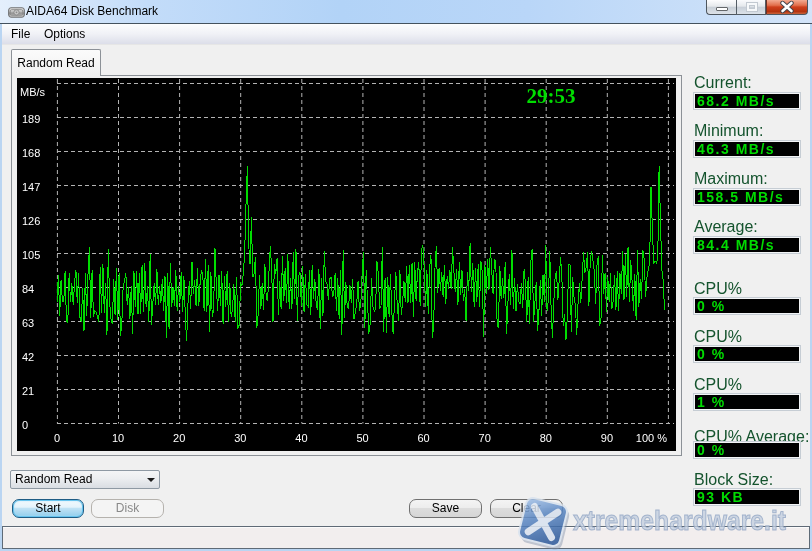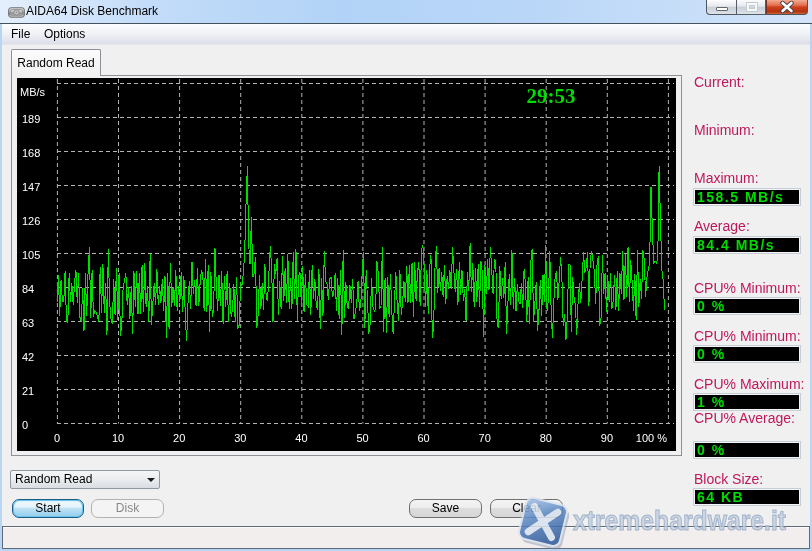--- a/index.html
+++ b/index.html
@@ -23,21 +23,21 @@
   background:linear-gradient(#fcfdfe 0%,#f0f1f6 50%,#dcdee9 100%);border-bottom:1px solid #e6e6e6}
 .menubar span{color:#000}
 .client{position:absolute;left:0;top:46px;width:812px;height:505px;background:#f0f0f0}
 
 .tab{position:absolute;left:11px;top:3px;width:90px;height:27px;background:#f4f4f4;
   border:1px solid #8c9197;border-bottom:none;border-radius:2px 2px 0 0;text-align:center;
   line-height:26px;z-index:2;background:linear-gradient(#fbfbfb,#f0f0f0)}
 .tabpage{position:absolute;left:11px;top:29px;width:671px;height:381px;border:1px solid #8c9197;background:#f0f0f0;z-index:1}
 .chartwrap{position:absolute;left:17px;top:32px;width:659px;height:373px;background:#000;z-index:3}
 
-.rp-label{position:absolute;left:694px;color:#be185d;font-size:14px}
+.rp-label{position:absolute;left:694px;color:#14532d;font-size:16px}
 .rp-box{position:absolute;left:693px;width:108px;height:18px;background:#000;
   border:1px solid #c6cdd4;box-shadow:inset 0 0 0 1px #f2f4f6;color:#00dc00;
   font-weight:bold;font-size:14px;letter-spacing:1.5px;line-height:16px;padding-left:3px;white-space:nowrap}
 
 .combo{position:absolute;height:19px;border:1px solid #8e99a3;border-radius:2px;
   background:linear-gradient(#f4f5f6 0%,#eceef0 45%,#d9dde2 100%);line-height:17px;padding-left:4px;color:#000}
 .combo .arr{position:absolute;right:4px;top:7px;width:0;height:0;border-left:4px solid transparent;
   border-right:4px solid transparent;border-top:4px solid #1a1a1a}
 
 .btn{position:absolute;height:19px;border:1px solid #707070;border-radius:7px;text-align:center;
@@ -140,35 +140,37 @@
         <text x="406.6" y="363.5" class="wt" text-anchor="middle">60</text>
         <text x="467.7" y="363.5" class="wt" text-anchor="middle">70</text>
         <text x="528.8" y="363.5" class="wt" text-anchor="middle">80</text>
         <text x="589.9" y="363.5" class="wt" text-anchor="middle">90</text>
         <text x="650" y="363.5" class="wt" text-anchor="end">100 %</text>
 <text x="534" y="25" text-anchor="middle" style="fill:#00dd00;font-family:&quot;Liberation Serif&quot;,serif;font-size:21px;font-weight:bold">29:53</text>
 <polyline shape-rendering="crispEdges" points="40.00,224.3 41.35,197.5 42.70,237.8 44.05,201.7 45.40,223.6 46.75,223.9 48.10,193.2 49.45,243.3 50.80,244.8 52.15,195.2 53.50,223.5 54.85,205.3 56.20,226.8 57.55,205.0 58.90,191.6 60.25,224.5 61.60,195.4 62.95,239.4 64.30,243.6 65.65,210.1 67.00,253.1 68.35,195.0 69.70,238.1 71.05,194.7 72.40,169.4 73.75,239.9 75.10,191.7 76.45,238.7 77.80,233.2 79.15,233.9 80.50,238.6 81.85,243.4 83.20,188.9 84.55,234.9 85.90,186.5 87.25,234.6 88.60,205.3 89.95,257.1 91.30,171.3 92.65,224.5 94.00,240.7 95.35,246.0 96.70,201.3 98.05,237.1 99.40,189.8 100.75,241.6 102.10,195.1 103.45,258.4 104.80,245.8 106.15,207.8 107.50,203.3 108.85,195.3 110.20,227.2 111.55,208.6 112.90,240.7 114.25,207.8 115.60,256.4 116.95,193.2 118.30,229.3 119.65,192.7 121.00,236.3 122.35,194.7 123.70,235.9 125.05,187.2 126.40,233.8 127.75,185.0 129.10,228.5 130.45,208.3 131.80,243.9 133.15,175.6 134.50,246.5 135.85,225.2 137.20,205.3 138.55,227.2 139.90,190.9 141.25,227.0 142.60,208.4 143.95,224.6 145.30,201.4 146.65,233.3 148.00,198.4 149.35,259.8 150.70,195.4 152.05,250.6 153.40,185.0 154.75,229.1 156.10,209.1 157.45,227.7 158.80,191.7 160.15,233.4 161.50,207.8 162.85,224.2 164.20,194.5 165.55,234.1 166.90,198.4 168.25,235.9 169.60,263.4 170.95,226.1 172.30,202.6 173.65,230.5 175.00,183.8 176.35,215.8 177.70,202.1 179.05,228.1 180.40,190.1 181.75,228.3 183.10,205.0 184.45,192.0 185.80,196.3 187.15,233.2 188.50,181.4 189.85,233.5 191.20,187.2 192.55,253.5 193.90,193.8 195.25,239.4 196.60,232.3 197.95,169.6 199.30,207.2 200.65,233.0 202.00,197.0 203.35,227.9 204.70,192.8 206.05,246.2 207.40,198.2 208.75,229.3 210.10,193.2 211.45,243.5 212.80,204.9 214.15,239.1 215.50,231.4 216.85,206.4 218.20,244.4 219.55,199.4 220.90,250.6 222.25,246.9 223.60,205.1 224.95,207.4 226.30,196.0 227.65,175.0 229.00,126.4 230.35,88.4 231.70,166.9 233.05,186.3 234.40,139.4 235.75,199.3 237.10,196.0 238.45,178.6 239.80,250.0 241.15,236.6 242.50,196.8 243.85,230.9 245.20,204.6 246.55,232.1 247.90,186.4 249.25,220.4 250.60,222.3 251.95,194.8 253.30,168.3 254.65,190.1 256.00,244.0 257.35,185.9 258.70,196.3 260.05,180.1 261.40,237.0 262.75,202.9 264.10,230.9 265.45,178.0 266.80,222.6 268.15,189.8 269.50,224.5 270.85,175.8 272.20,230.6 273.55,200.5 274.90,230.6 276.25,173.8 277.60,221.1 278.95,170.6 280.30,242.8 281.65,197.6 283.00,194.6 284.35,227.7 285.70,187.7 287.05,234.0 288.40,195.7 289.75,226.7 291.10,228.3 292.45,192.3 293.80,236.8 295.15,187.3 296.50,220.9 297.85,201.0 299.20,226.0 300.55,231.8 301.90,190.7 303.25,251.1 304.60,200.0 305.95,238.4 307.30,173.3 308.65,202.9 310.00,205.7 311.35,222.1 312.70,200.7 314.05,199.3 315.40,218.6 316.75,216.0 318.10,195.3 319.45,233.0 320.80,200.1 322.15,241.4 323.50,191.9 324.85,256.5 326.20,172.1 327.55,239.5 328.90,204.5 330.25,229.9 331.60,230.1 332.95,206.9 334.30,224.8 335.65,201.0 337.00,241.2 338.35,233.8 339.70,226.5 341.05,203.1 342.40,232.9 343.75,227.1 345.10,196.3 346.45,173.6 347.80,249.5 349.15,192.2 350.50,222.2 351.85,255.7 353.20,245.5 354.55,200.1 355.90,228.3 357.25,233.0 358.60,230.8 359.95,183.3 361.30,195.3 362.65,231.1 364.00,227.8 365.35,168.6 366.70,253.7 368.05,200.5 369.40,254.5 370.75,199.4 372.10,238.7 373.45,196.0 374.80,233.5 376.15,256.3 377.50,223.0 378.85,193.7 380.20,226.6 381.55,242.8 382.90,191.6 384.25,237.0 385.60,224.4 386.95,203.2 388.30,224.3 389.65,188.2 391.00,224.8 392.35,186.9 393.70,225.0 395.05,185.4 396.40,239.0 397.75,184.5 399.10,223.2 400.45,194.2 401.80,184.5 403.15,227.7 404.50,171.2 405.85,167.5 407.20,188.6 408.55,229.2 409.90,191.6 411.25,236.3 412.60,190.5 413.95,177.1 415.30,260.0 416.65,247.7 418.00,189.6 419.35,167.9 420.70,214.8 422.05,190.1 423.40,212.7 424.75,193.8 426.10,218.7 427.45,187.2 428.80,225.5 430.15,198.5 431.50,210.9 432.85,192.3 434.20,211.3 435.55,169.2 436.90,193.6 438.25,214.1 439.60,191.2 440.95,226.6 442.30,183.8 443.65,216.5 445.00,192.2 446.35,223.1 447.70,211.4 449.05,242.9 450.40,193.7 451.75,212.8 453.10,165.3 454.45,213.9 455.80,185.4 457.15,228.8 458.50,190.4 459.85,224.0 461.20,185.8 462.55,229.3 463.90,183.3 465.25,193.8 466.60,259.3 467.95,187.0 469.30,216.3 470.65,181.3 472.00,212.4 473.35,169.1 474.70,191.2 476.05,215.5 477.40,181.9 478.75,182.4 480.10,245.2 481.45,250.3 482.80,188.4 484.15,221.2 485.50,200.3 486.85,220.3 488.20,183.7 489.55,256.0 490.90,225.6 492.25,195.6 493.60,226.6 494.95,171.8 496.30,231.2 497.65,199.6 499.00,233.4 500.35,205.8 501.70,223.1 503.05,225.8 504.40,205.1 505.75,229.6 507.10,190.9 508.45,206.4 509.80,244.1 511.15,198.6 512.50,246.4 513.85,183.3 515.20,170.8 516.55,243.9 517.90,224.5 519.25,203.7 520.60,252.5 521.95,233.2 523.30,201.8 524.65,238.1 526.00,196.8 527.35,224.4 528.70,167.4 530.05,232.9 531.40,222.3 532.75,172.9 534.10,230.3 535.45,260.0 536.80,224.3 538.15,198.6 539.50,192.6 540.85,222.1 542.20,202.3 543.55,178.6 544.90,199.7 546.25,248.2 547.60,236.5 548.95,261.6 550.30,239.5 551.65,186.3 553.00,186.6 554.35,254.4 555.70,198.9 557.05,219.7 558.40,226.6 559.75,256.8 561.10,223.7 562.45,205.1 563.80,225.0 565.15,201.2 566.50,174.3 567.85,194.6 569.20,189.2 570.55,173.7 571.90,227.8 573.25,182.9 574.60,173.1 575.95,183.0 577.30,192.9 578.65,225.8 580.00,187.4 581.35,177.8 582.70,247.5 584.05,239.4 585.40,177.2 586.75,215.6 588.10,194.7 589.45,233.5 590.80,199.4 592.15,224.2 593.50,195.4 594.85,230.7 596.20,223.3 597.55,196.7 598.90,231.9 600.25,192.7 601.60,233.1 602.95,195.0 604.30,215.5 605.65,173.0 607.00,222.3 608.35,176.3 609.70,219.0 611.05,168.6 612.40,224.3 613.75,182.4 615.10,203.4 616.45,233.0 617.80,196.5 619.15,242.3 620.50,171.9 621.85,228.7 623.20,201.1 624.55,220.6 625.90,172.3 627.25,181.4 628.60,218.7 629.95,199.3 631.30,191.2 632.65,184.7 634.00,108.6 635.35,150.7 636.70,184.7 638.05,183.1 639.40,184.7 640.75,181.5 642.10,88.4 643.45,142.6 644.80,191.2 646.15,202.5 647.50,231.7" fill="none" stroke="#00dd00" stroke-width="1"></polyline>
 </svg>
   </div>
   <div class="rp-label" style="top:28px">Current:</div>
+<div class="rp-box" style="top:46px">68.2 MB/s</div>
 <div class="rp-label" style="top:76px">Minimum:</div>
+<div class="rp-box" style="top:94px">46.3 MB/s</div>
 <div class="rp-label" style="top:124px">Maximum:</div>
 <div class="rp-box" style="top:142px">158.5 MB/s</div>
 <div class="rp-label" style="top:172px">Average:</div>
 <div class="rp-box" style="top:190px">84.4 MB/s</div>
 <div class="rp-label" style="top:234px">CPU% Minimum:</div>
 <div class="rp-box" style="top:251px">0 %</div>
 <div class="rp-label" style="top:282px">CPU% Minimum:</div>
 <div class="rp-box" style="top:299px">0 %</div>
 <div class="rp-label" style="top:330px">CPU% Maximum:</div>
 <div class="rp-box" style="top:347px">1 %</div>
-<div class="rp-label" style="top:364px">CPU% Average:</div>
+<div class="rp-label" style="top:382px">CPU% Average:</div>
 <div class="rp-box" style="top:395px">0 %</div>
 <div class="rp-label" style="top:425px">Block Size:</div>
-<div class="rp-box" style="top:442px">64 KB</div>
+<div class="rp-box" style="top:442px">93 KB</div>
   <div class="combo" style="left:10px;top:424px;width:150px">Random Read<div class="arr"></div></div>
   <div class="btn focus" style="left:12px;top:453px;width:72px">Start</div>
   <div class="btn disabled" style="left:91px;top:453px;width:73px">Disk</div>
   <div class="btn" style="left:409px;top:453px;width:73px">Save</div>
   <div class="btn" style="left:490px;top:453px;width:73px">Clear</div>
   <div class="statusbar"></div>
   <svg class="wm" width="300" height="58" viewBox="0 0 300 58">
 <defs>
 <linearGradient id="xg" x1="0" y1="0" x2="0.6" y2="1">
 <stop offset="0" stop-color="#a9c6ea"></stop>

